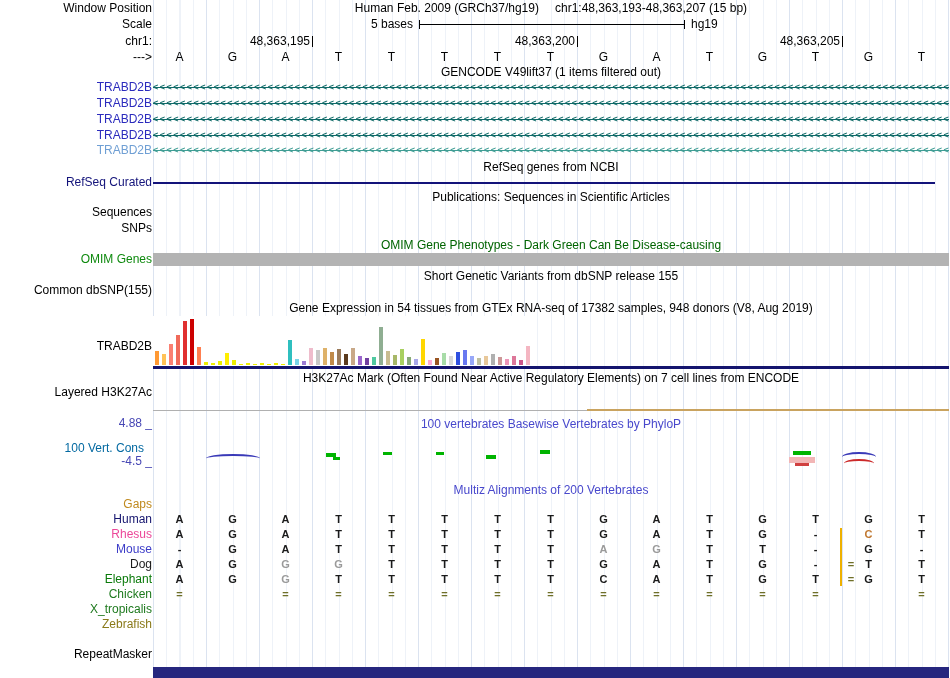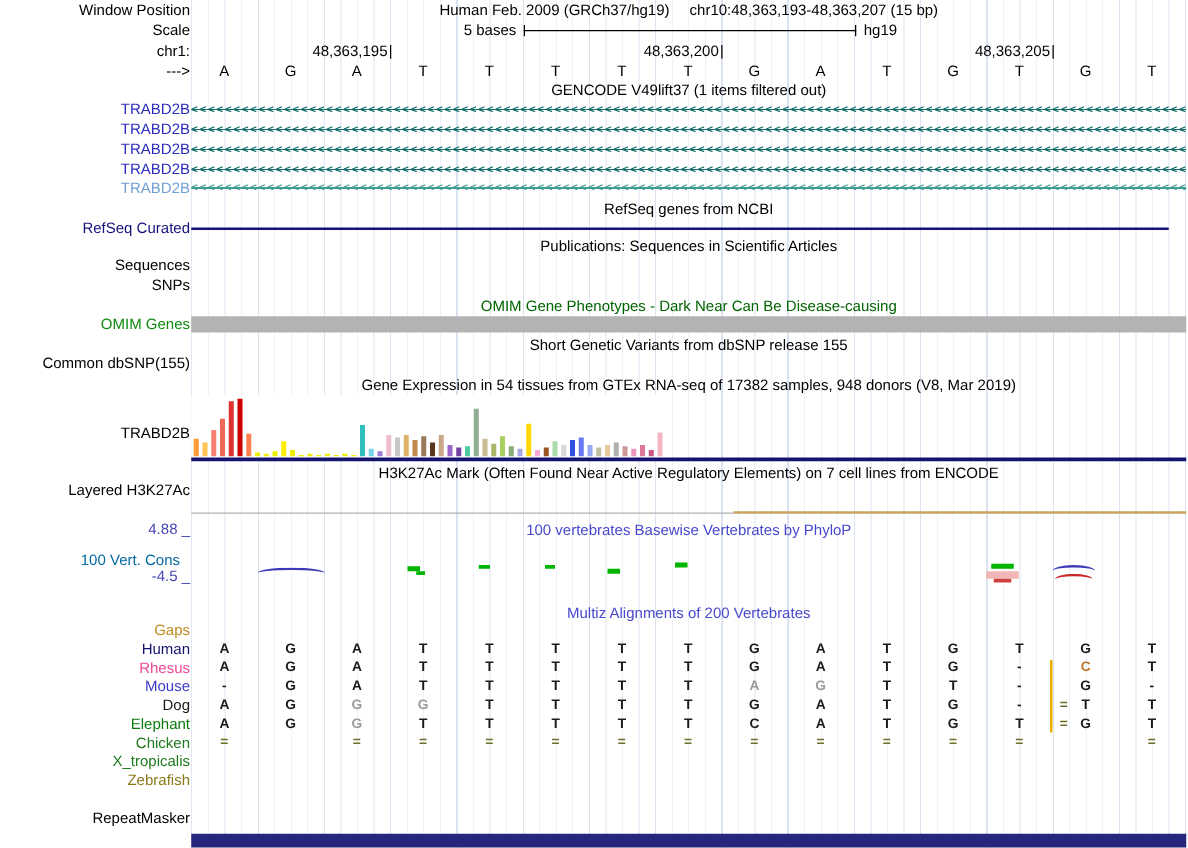--- a/index.html
+++ b/index.html
@@ -19,38 +19,38 @@
 <body>
 
 <div id="browser">
   <div id="grid"></div>
 
   <div class="gut abs" style="top:2px">Window Position</div>
   <div class="gut abs" style="top:18px">Scale</div>
   <div class="gut abs" style="top:35px">chr1:</div>
   <div class="gut abs" style="top:51px">---&gt;</div>
 
-  <div class="title abs" style="top:2px"><span>Human Feb. 2009 (GRCh37/hg19)</span><span class="hsp"></span><span>chr10:48,363,193-48,363,207 (15 bp)</span></div>
+  <div class="title abs" style="top:2px"><span>Human Feb. 2009 (GRCh37/hg19)</span><span class="hsp"></span><span>chr1:48,363,193-48,363,207 (15 bp)</span></div>
 
   <div class="title abs" style="top:66px">GENCODE V49lift37 (1 items filtered out)</div>
 
   <div class="title abs" style="top:161px">RefSeq genes from NCBI</div>
   <div class="gut abs" style="top:176px;color:#13137a">RefSeq Curated</div>
 
   <div class="title abs" style="top:191px">Publications: Sequences in Scientific Articles</div>
   <div class="gut abs" style="top:206px">Sequences</div>
   <div class="gut abs" style="top:222px">SNPs</div>
 
-  <div class="title abs" style="top:239px;color:#006400">OMIM Gene Phenotypes - Dark Near Can Be Disease-causing</div>
+  <div class="title abs" style="top:239px;color:#006400">OMIM Gene Phenotypes - Dark Green Can Be Disease-causing</div>
   <div class="gut abs" style="top:253px;color:#0f8a0f">OMIM Genes</div>
 
   <div class="title abs" style="top:270px">Short Genetic Variants from dbSNP release 155</div>
   <div class="gut abs" style="top:284px">Common dbSNP(155)</div>
 
-  <div class="title abs" style="top:302px">Gene Expression in 54 tissues from GTEx RNA-seq of 17382 samples, 948 donors (V8, Mar 2019)</div>
+  <div class="title abs" style="top:302px">Gene Expression in 54 tissues from GTEx RNA-seq of 17382 samples, 948 donors (V8, Aug 2019)</div>
   <div class="gut abs" style="top:340px">TRABD2B</div>
 
   <div class="title abs" style="top:372px">H3K27Ac Mark (Often Found Near Active Regulatory Elements) on 7 cell lines from ENCODE</div>
   <div class="gut abs" style="top:386px">Layered H3K27Ac</div>
 
   <div class="gut abs" style="top:417px;color:#4646b4">4.88 _</div>
   <div class="title abs" style="top:418px;color:#4848cc">100 vertebrates Basewise Vertebrates by PhyloP</div>
   <div class="abs" style="top:442px;right:806px;color:#0369a1">100 Vert. Cons</div>
   <div class="gut abs" style="top:455px;color:#4646b4">-4.5 _</div>
 

